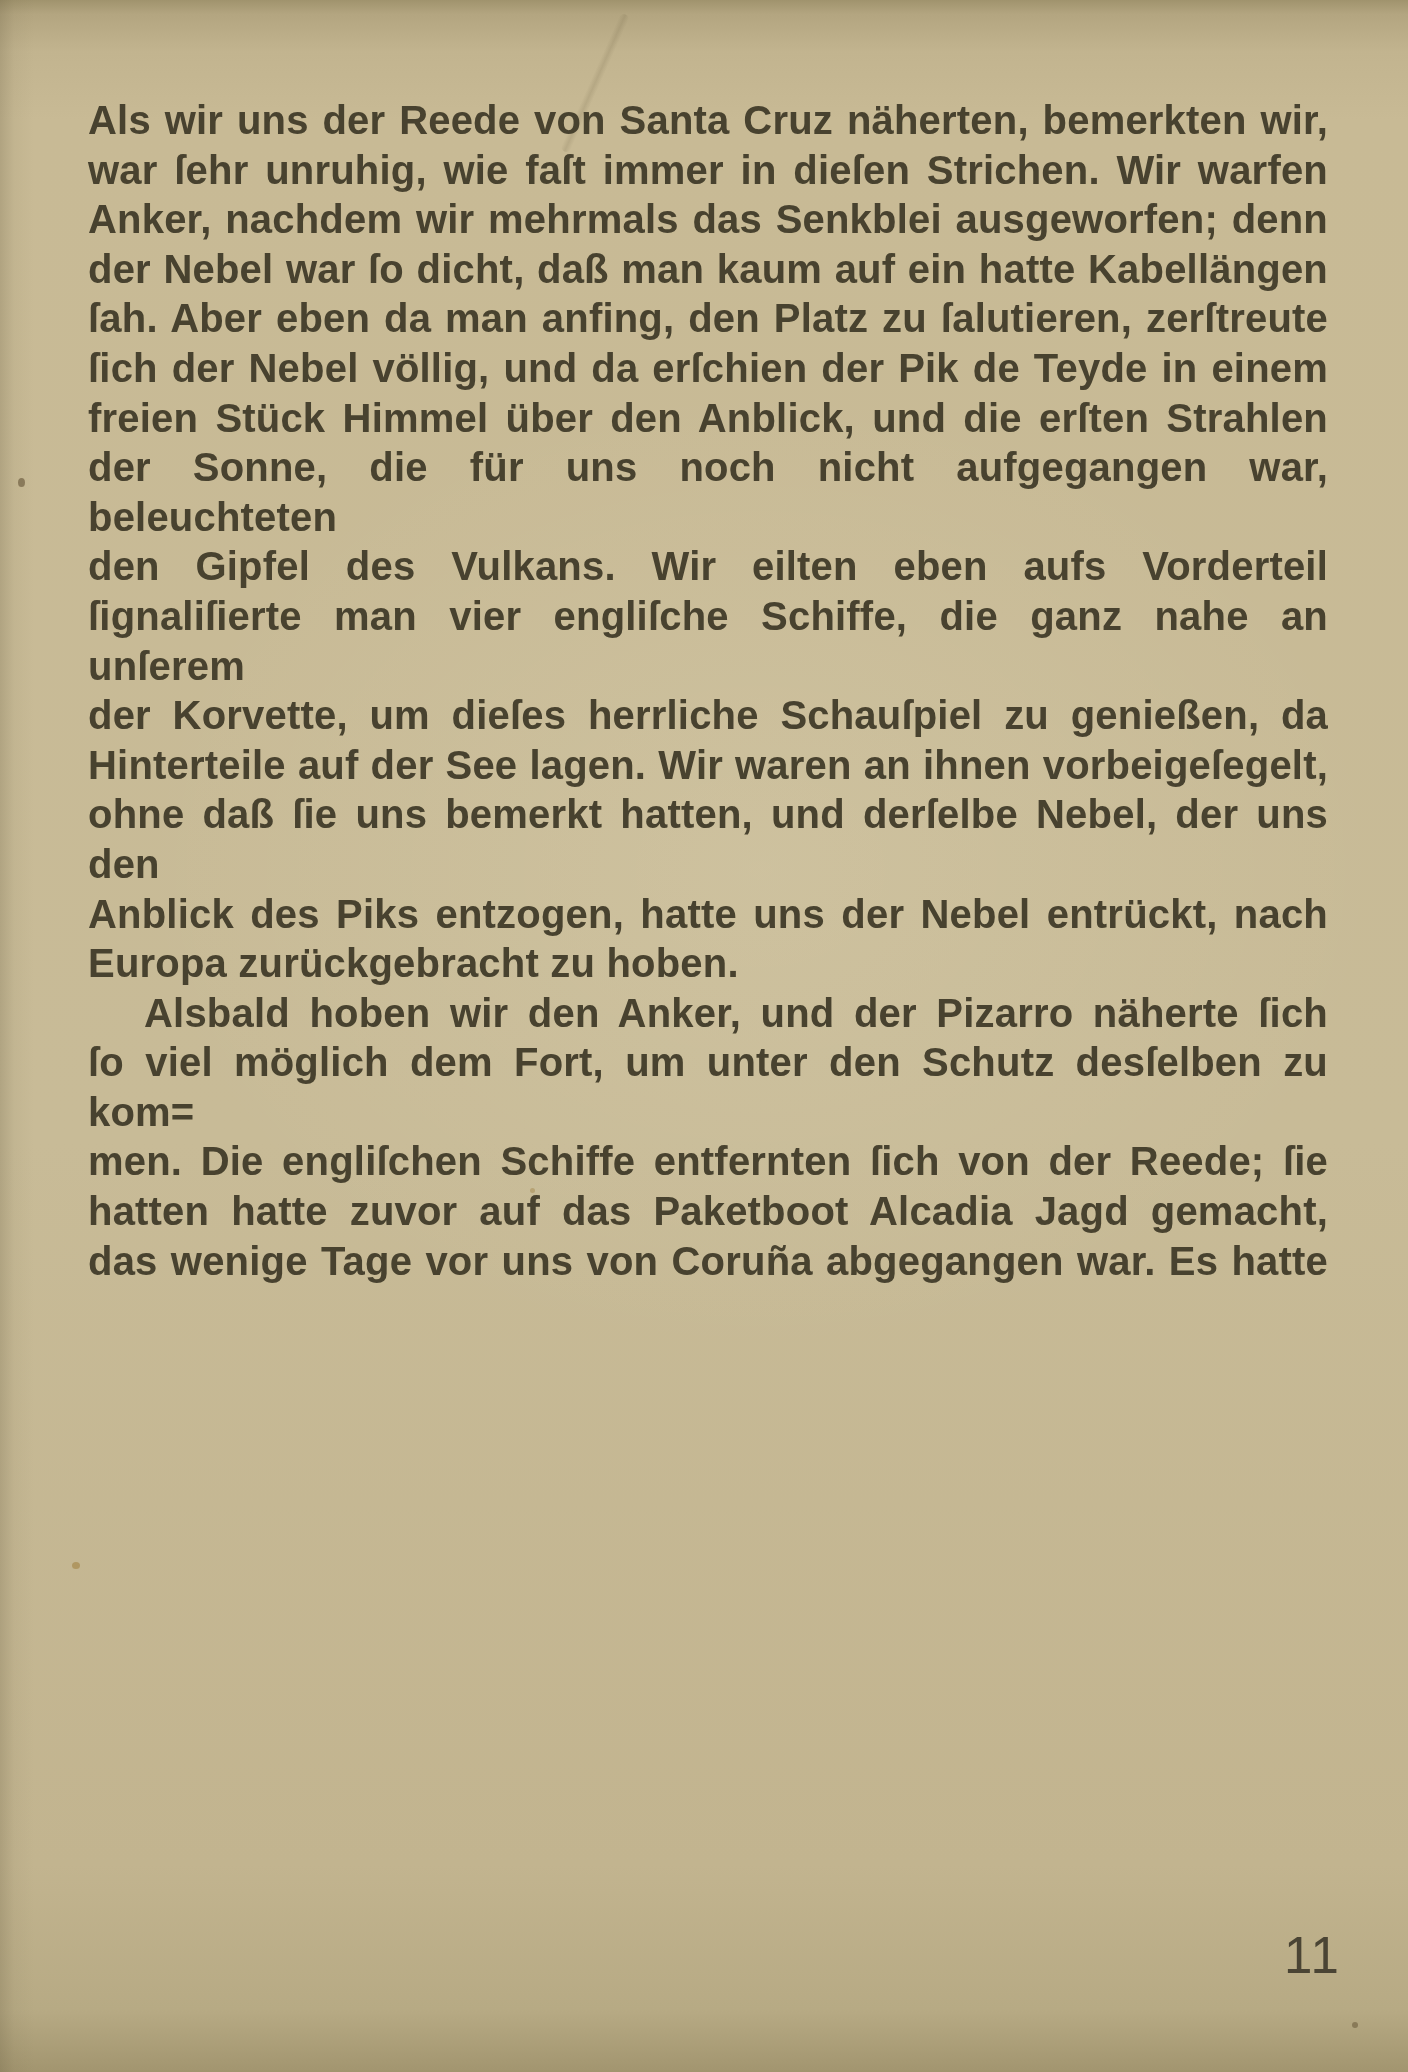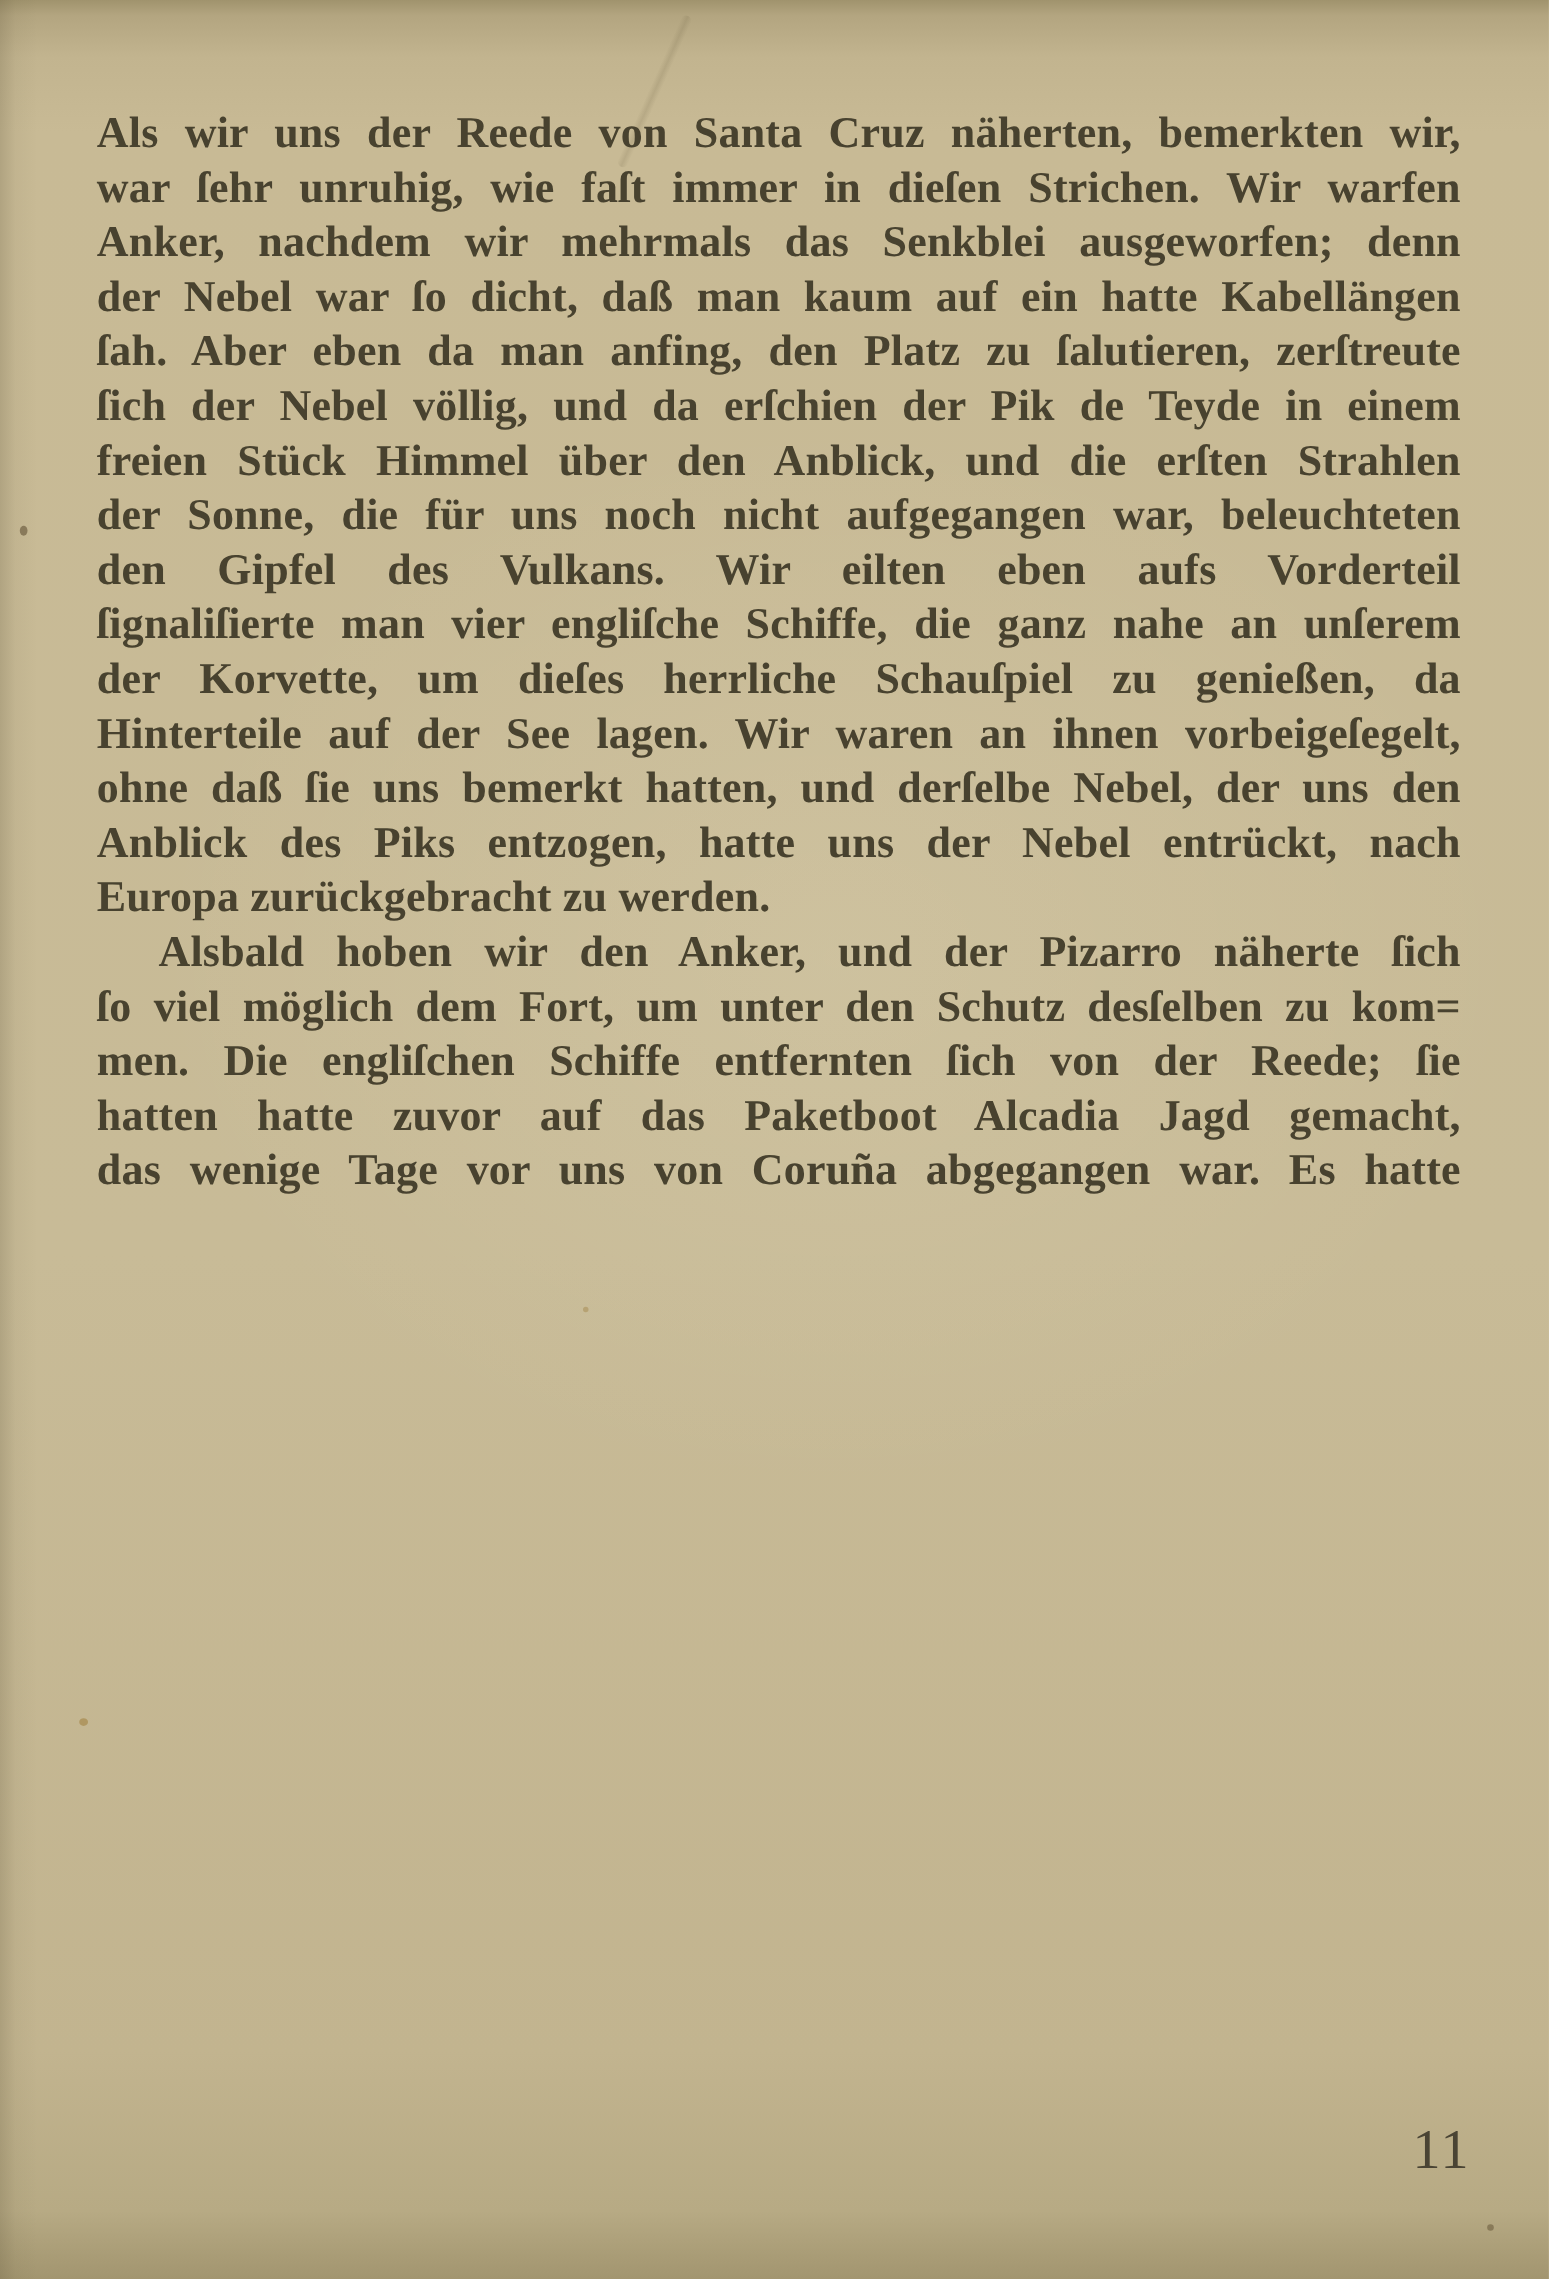--- a/index.html
+++ b/index.html
@@ -9,21 +9,21 @@
   .page {
     position: relative;
     width: 1408px;
     height: 2072px;
     overflow: hidden;
     background-color: #c6b893;
     background-image:
       radial-gradient(ellipse 900px 700px at 54% 42%, rgba(255,250,228,0.10), rgba(255,250,228,0) 70%),
       linear-gradient(90deg, rgba(92,82,56,0.22) 0px, rgba(92,82,56,0.06) 14px, rgba(92,82,56,0) 34px),
       linear-gradient(180deg, #a0936d 0px, #b3a580 14px, #c2b48f 52px, #c8ba95 120px, #c8bb97 55%, #c2b48f 90%, #b7aa84 97%, #a2956f 100%);
-    font-family: Liberation Serif, serif;
+    font-family: Liberation Sans, sans-serif;
   }
   .crease {
     position: absolute;
     left: 590px;
     top: 8px;
     width: 10px;
     height: 150px;
     background: linear-gradient(90deg, rgba(110,98,68,0) 0%, rgba(110,98,68,0.18) 50%, rgba(110,98,68,0) 100%);
     transform: rotate(24deg);
     border-radius: 6px;
@@ -81,21 +81,21 @@
       <div class="line">ſah. Aber eben da man anfing, den Platz zu ſalutieren, zerſtreute</div>
       <div class="line">ſich der Nebel völlig, und da erſchien der Pik de Teyde in einem</div>
       <div class="line">freien Stück Himmel über den Anblick, und die erſten Strahlen</div>
       <div class="line">der Sonne, die für uns noch nicht aufgegangen war, beleuchteten</div>
       <div class="line">den Gipfel des Vulkans. Wir eilten eben aufs Vorderteil</div>
       <div class="line">ſignaliſierte man vier engliſche Schiffe, die ganz nahe an unſerem</div>
       <div class="line">der Korvette, um dieſes herrliche Schauſpiel zu genießen, da</div>
       <div class="line">Hinterteile auf der See lagen. Wir waren an ihnen vorbeigeſegelt,</div>
       <div class="line">ohne daß ſie uns bemerkt hatten, und derſelbe Nebel, der uns den</div>
       <div class="line">Anblick des Piks entzogen, hatte uns der Nebel entrückt, nach</div>
-      <div class="line para-end">Europa zurückgebracht zu werden.</div>
+      <div class="line para-end">Europa zurückgebracht zu hoben.</div>
       <div class="line indent">Alsbald hoben wir den Anker, und der Pizarro näherte ſich</div>
       <div class="line">ſo viel möglich dem Fort, um unter den Schutz desſelben zu kom=</div>
       <div class="line">men. Die engliſchen Schiffe entfernten ſich von der Reede; ſie</div>
       <div class="line">hatten hatte zuvor auf das Paketboot Alcadia Jagd gemacht,</div>
       <div class="line">das wenige Tage vor uns von Coruña abgegangen war. Es hatte</div>
     </div>
 
   <div class="page-number">11</div>
 </div>
 

